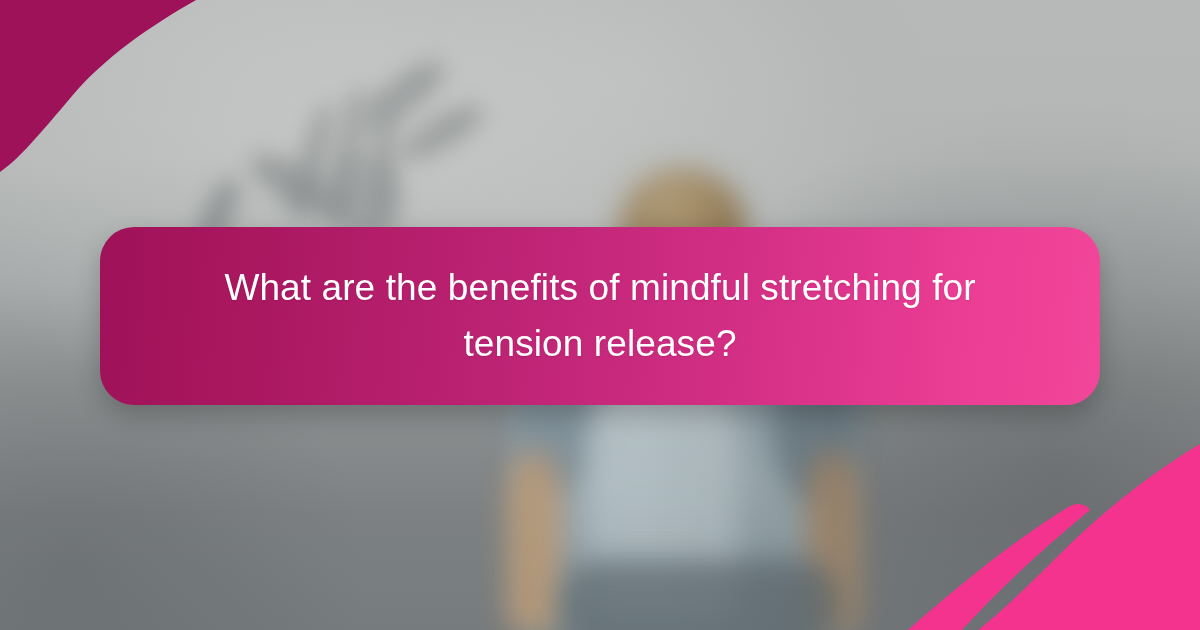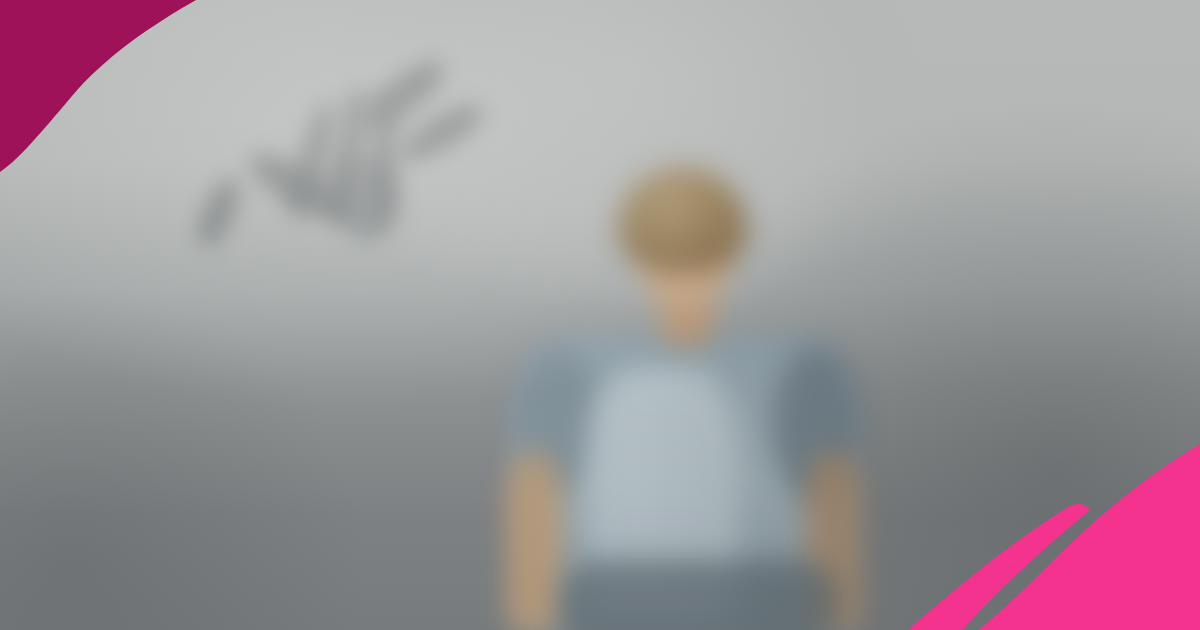--- a/index.html
+++ b/index.html
@@ -183,14 +183,17 @@
 
     <path d="M0,0 L196,0 C150,26 104,58 72,96 C40,134 18,160 0,172 Z" fill="#9e1259"></path>
 
     <path d="M196,0 C142,22 96,52 64,90 C84,66 112,40 150,18 C166,10 182,4 196,0 Z" fill="#9e1259"></path>
 
     <path d="M1200,630 L1200,444 C1150,474 1102,512 1062,552 C1022,592 996,616 978,630 Z" fill="#f4338f"></path>
 
     <path d="M1090,510 C1044,548 1000,588 962,630 L908,630 C958,586 1014,540 1070,506 C1078,502 1086,504 1090,510 Z" fill="#f4338f"></path>
   </svg>
 
+  <div class="banner">
+    <div class="banner-text">What are the benefits of mindful stretching for tension release?</div>
+  </div>
 
 </div>
 
 </body></html>

